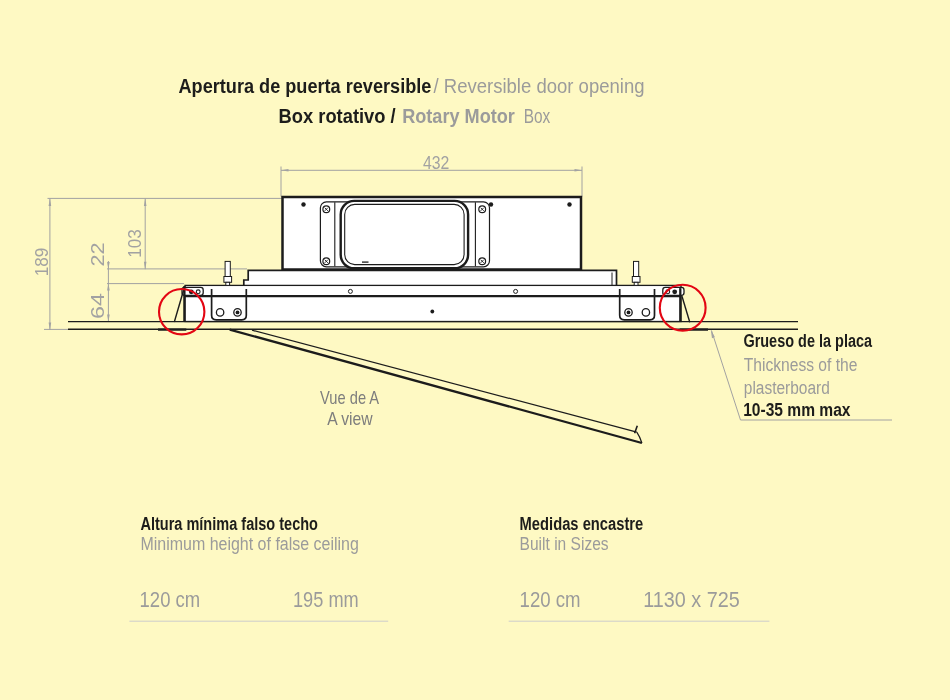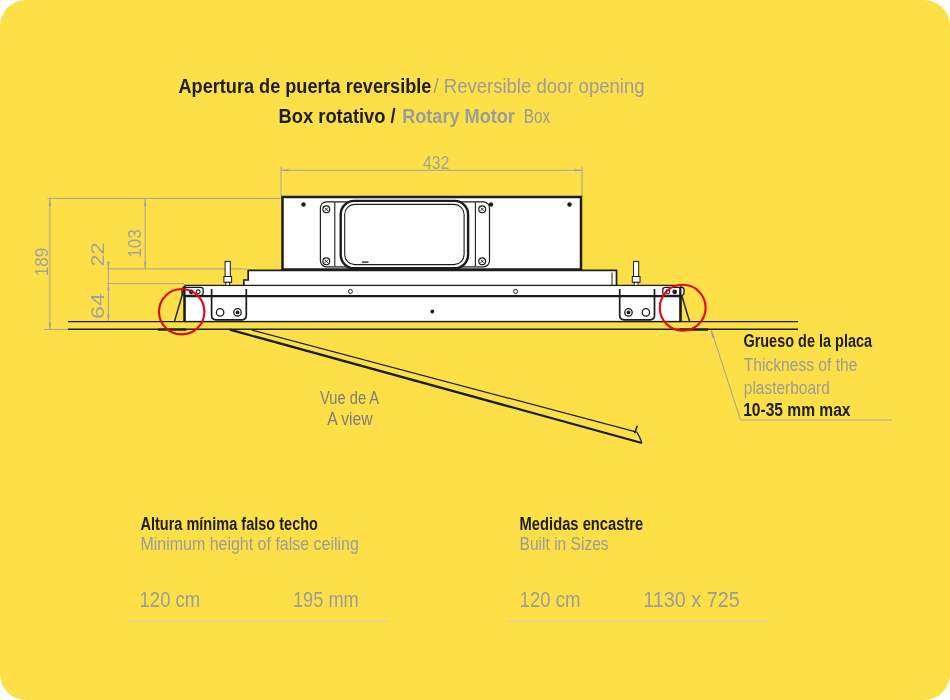--- a/index.html
+++ b/index.html
@@ -1,17 +1,17 @@
 <!DOCTYPE html>
 <html><head>
 <meta charset="utf-8">
 <style>
 html,body{margin:0;padding:0;background:#fff;}
-#page{position:relative;width:950px;height:700px;background:#fde047;overflow:hidden;
-  font-family:"Liberation Sans",sans-serif;border-radius:26px;}
+#page{position:relative;width:950px;height:700px;background:#fef9c3;overflow:hidden;
+  font-family:"Liberation Sans",sans-serif;}
 svg{position:absolute;left:0;top:0;}
 text{font-family:"Liberation Sans",sans-serif;}
 </style>
 </head>
 <body>
 <div id="page">
 <svg width="950" height="700" viewBox="0 0 950 700">
 
 <g stroke="#a2a2a2" stroke-width="1" fill="none">
 

